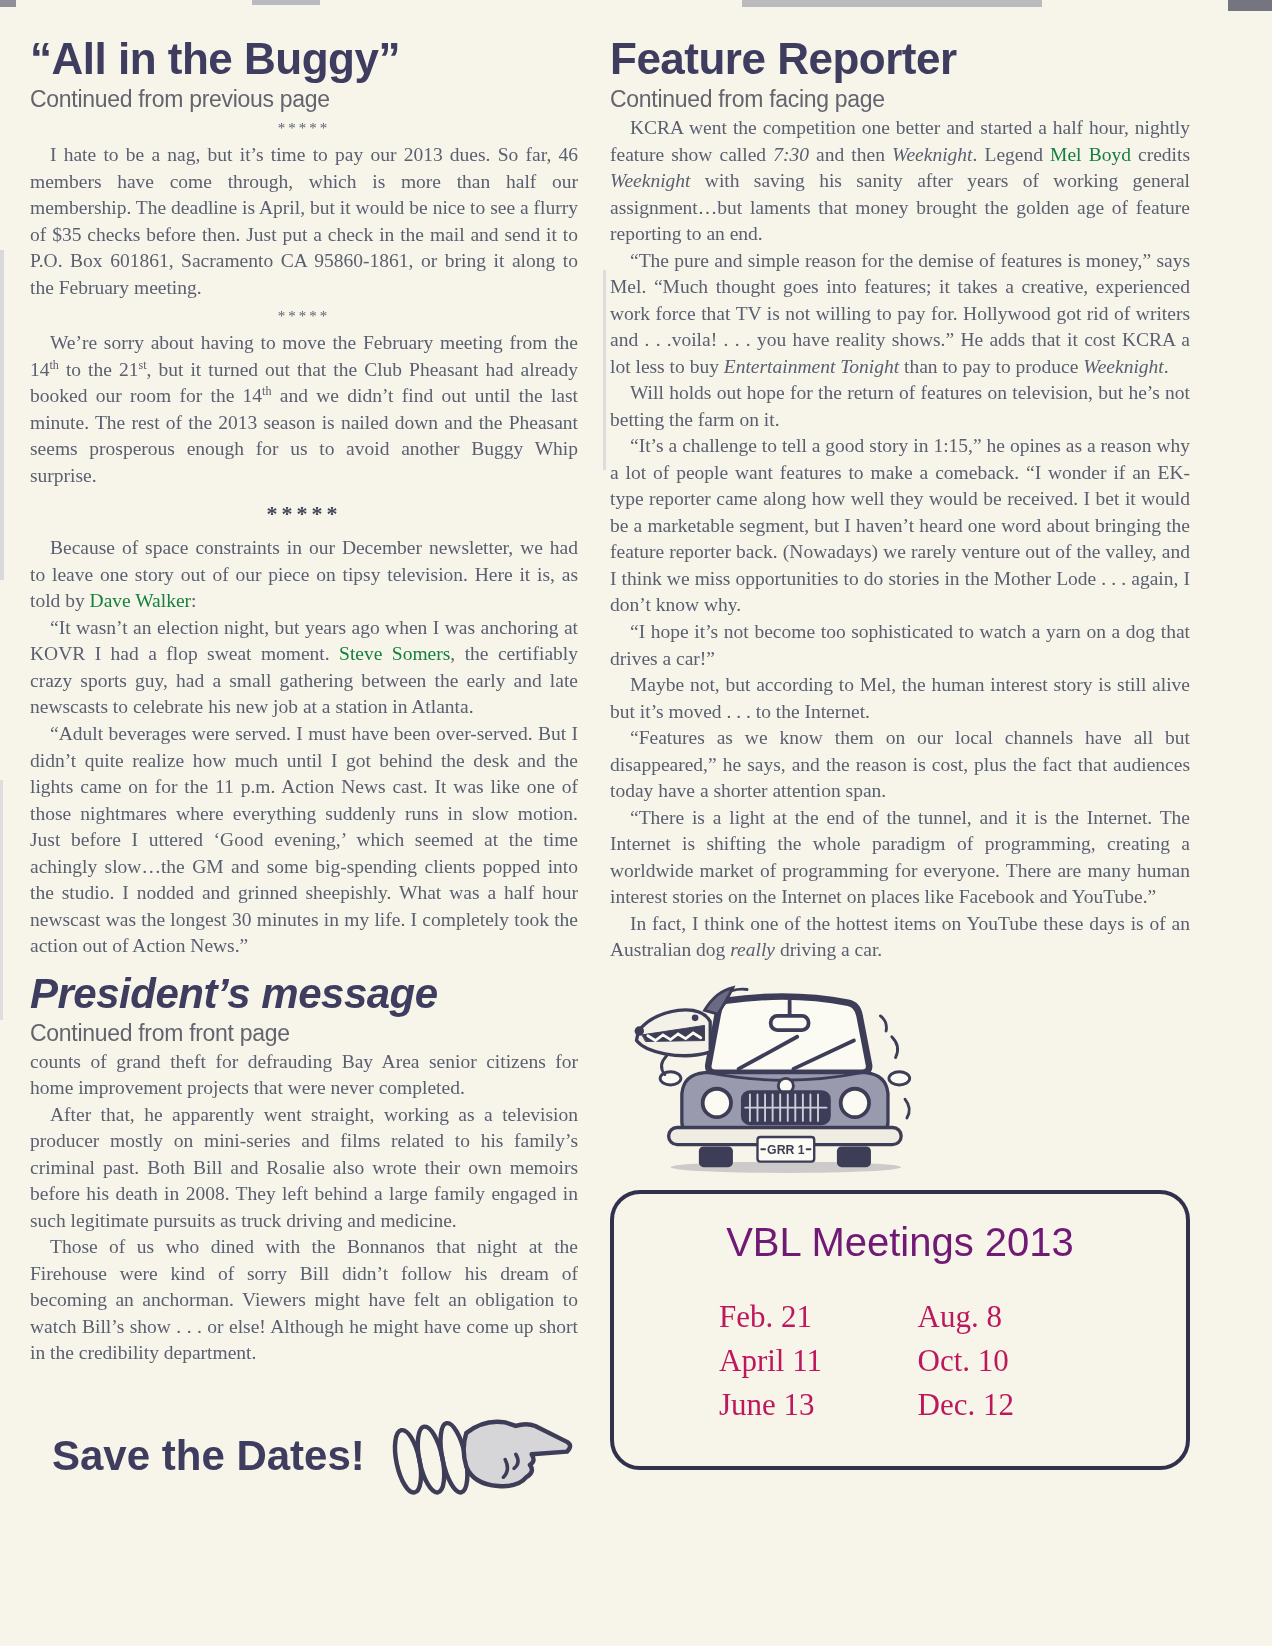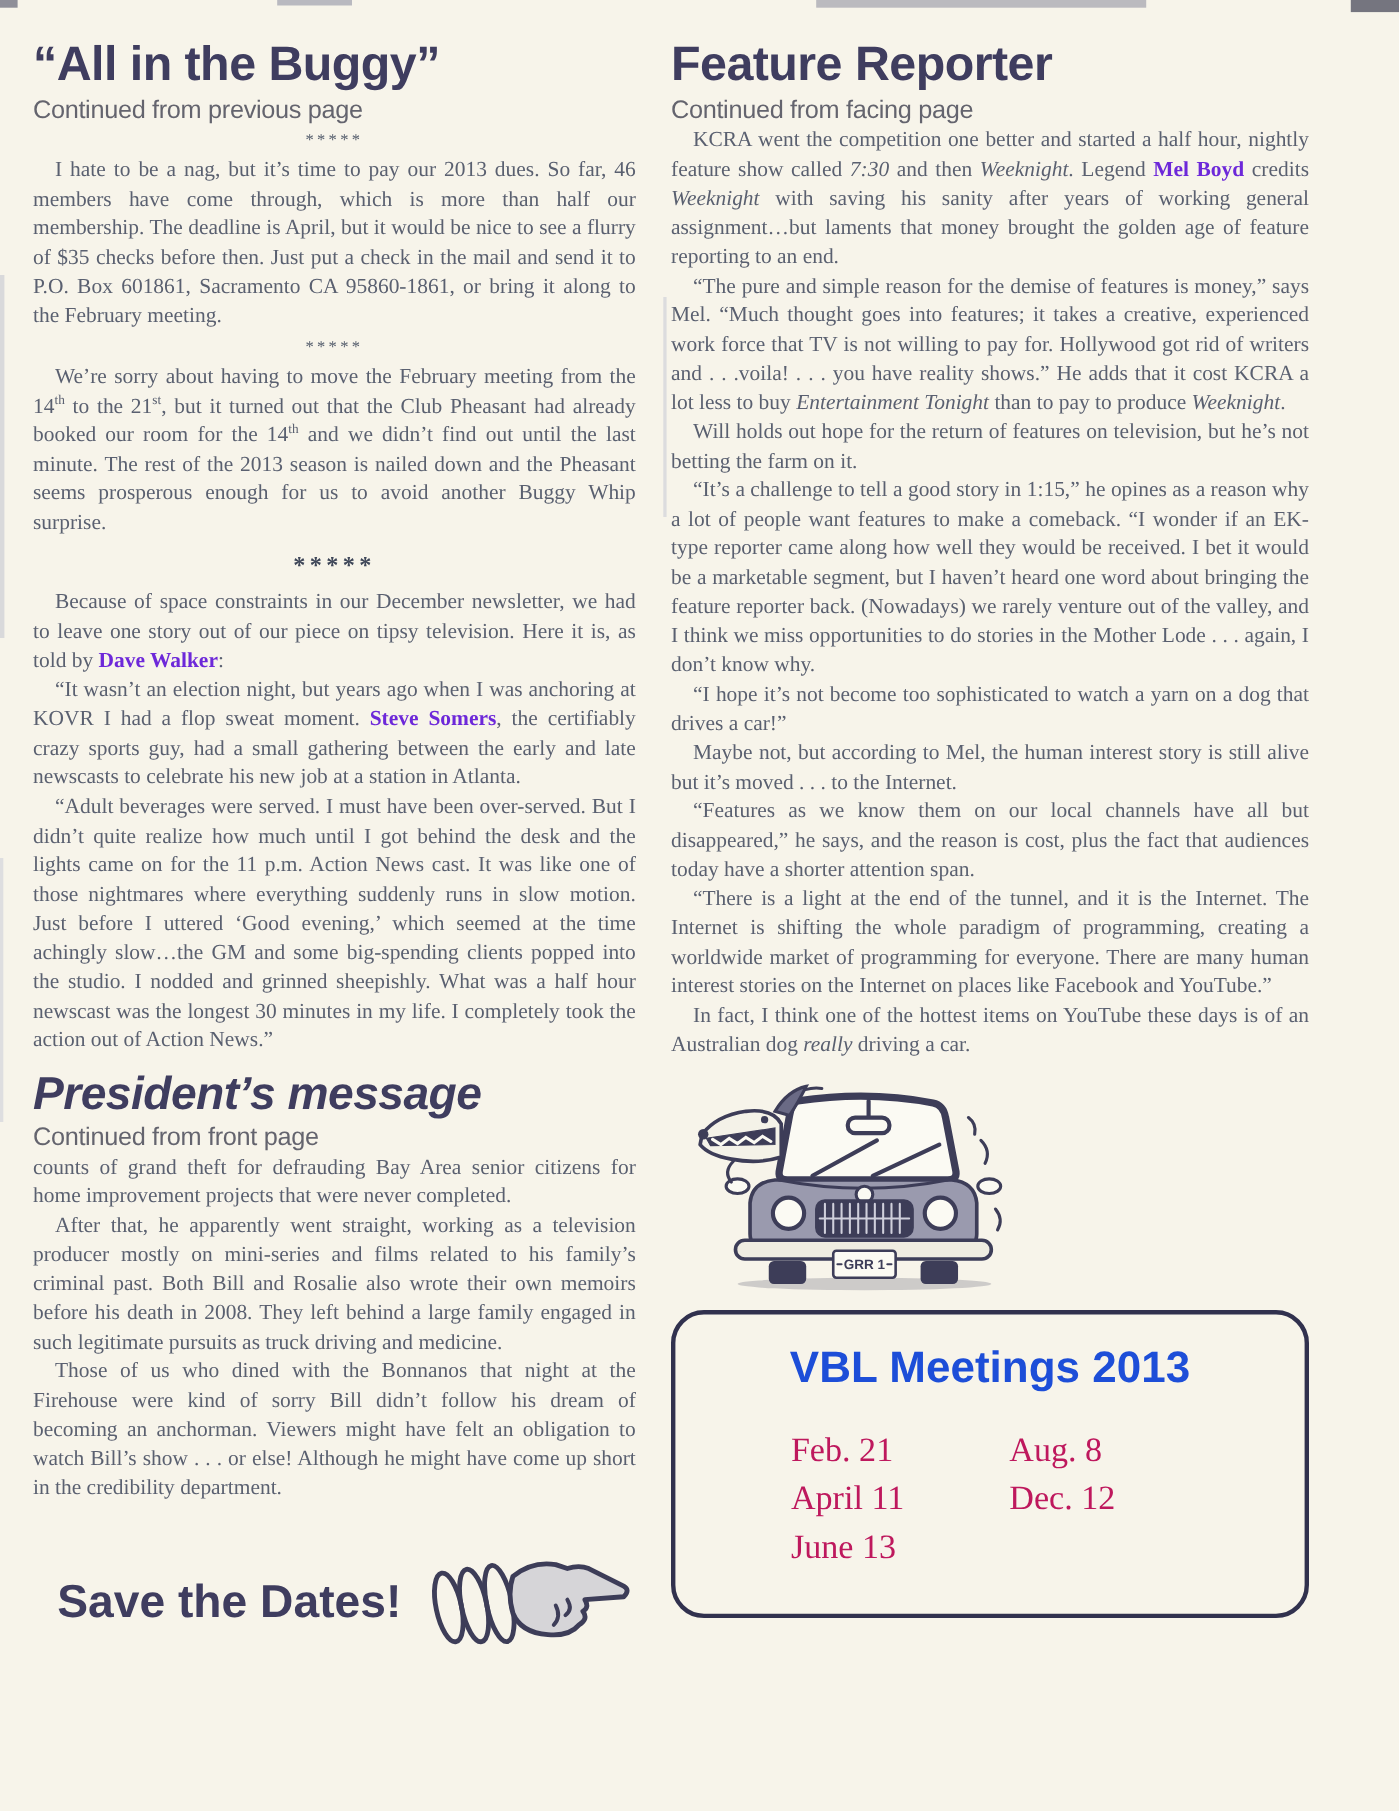--- a/index.html
+++ b/index.html
@@ -22,34 +22,34 @@
   h1{margin:0;font-family:"Liberation Sans",sans-serif;font-weight:bold;
      color:#3f3d5f;font-size:44px;line-height:1.05;letter-spacing:-0.5px;}
   .h1-lg{font-size:42px;margin-top:12px;font-style:italic;}
   .subhead{font-family:"Liberation Sans",sans-serif;font-size:23px;color:#64646e;
            margin:4px 0 2px 0;letter-spacing:-0.3px;}
   .subhead.ind{}
 
   p{margin:0;font-size:19.5px;line-height:1.36;text-align:justify;}
   p.indent{text-indent:20px;}
   sup{font-size:0.62em;vertical-align:super;line-height:0;}
-  b{font-weight:bold;color:#6d28d9;margin-top:44px;}
+  b{font-weight:normal;color:#15803d;margin-top:44px;}
   i{font-style:italic;}
 
   .sep{text-align:center;font-size:15px;letter-spacing:3px;color:#58606f;margin:7px 0 5px;}
   .sep-bold{font-size:22px;font-weight:bold;letter-spacing:4px;color:#3f4759;margin:12px 0 8px;}
 
   .save-row{display:flex;align-items:center;gap:20px;margin-top:36px;padding-left:22px;}
   .save-text{font-family:"Liberation Sans",sans-serif;font-weight:bold;font-size:42px;color:#3f3d5f;}
 
   .car-wrap{margin:14px 0 10px;}
 
   .meet-box{border:4px solid #31314e;border-radius:30px;margin-top:12px;height:272px;}
-  .meet-title{text-align:center;font-family:"Liberation Sans",sans-serif;font-weight:bold;
-              font-size:40px;color:#1d4ed8;margin-top:26px;}
+  .meet-title{text-align:center;font-family:"Liberation Sans",sans-serif;font-weight:normal;
+              font-size:40px;color:#701a75;margin-top:26px;}
   .meet-grid{display:grid;grid-template-columns:1fr 1fr;margin:30px 70px 0 105px;}
   .meet-col div{font-size:31px;color:#be185d;line-height:1.42;}
 </style>
 </head>
 <body>
 
 <div class="page">
 
   <div class="artifact a1"></div>
   <div class="artifact a2"></div>
@@ -156,19 +156,20 @@
     <div class="meet-box">
       <div class="meet-title">VBL Meetings 2013</div>
       <div class="meet-grid">
         <div class="meet-col">
           <div>Feb. 21</div>
           <div>April 11</div>
           <div>June 13</div>
         </div>
         <div class="meet-col">
           <div>Aug. 8</div>
+          <div>Oct. 10</div>
           <div>Dec. 12</div>
         </div>
       </div>
     </div>
   </div>
 
 </div>
 
 </body></html>

